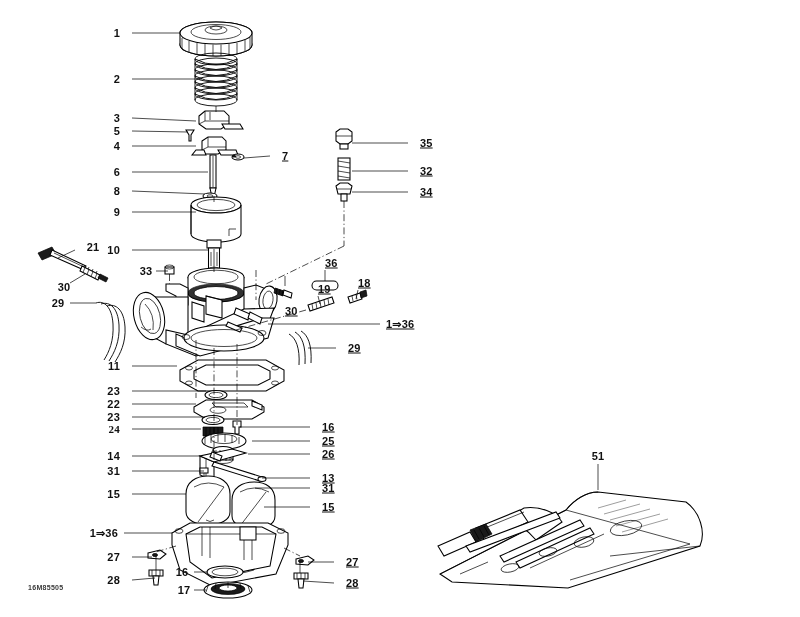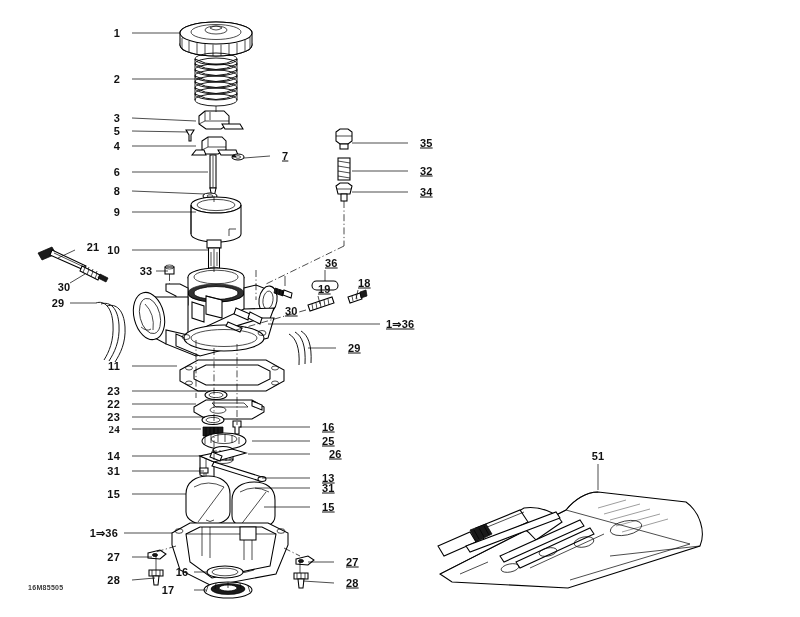--- a/index.html
+++ b/index.html
@@ -570,30 +570,30 @@
       <div class="cal l" style="left: 420px; top: 171px;">32</div>
       <div class="cal l" style="left: 420px; top: 192px;">34</div>
       <div class="cal l" style="left: 285px; top: 275px; margin-top: 36px;">30</div>
       <div class="cal l" style="left: 325px; top: 263px;">36</div>
       <div class="cal l" style="left: 358px; top: 283px;">18</div>
       <div class="cal l" style="left: 318px; top: 289px;">19</div>
       <div class="cal l" style="left: 386px; top: 324px;">1⇒36</div>
       <div class="cal l" style="left: 348px; top: 348px;">29</div>
       <div class="cal l" style="left: 322px; top: 427px;">16</div>
       <div class="cal l" style="left: 322px; top: 441px;">25</div>
-      <div class="cal l" style="left: 322px; top: 454px; margin-left: 7px;">26</div>
+      <div class="cal l" style="left: 322px; top: 454px;">26</div>
       <div class="cal l" style="left: 322px; top: 478px;">13</div>
       <div class="cal l" style="left: 322px; top: 488px;">31</div>
       <div class="cal l" style="left: 322px; top: 507px;">15</div>
       <div class="cal l" style="left: 346px; top: 562px;">27</div>
       <div class="cal l" style="left: 346px; top: 583px;">28</div>
       <div class="cal c" style="left: 81px; top: 247px; margin-left: 12px;">21</div>
       <div class="cal c" style="left: 64px; top: 287px;">30</div>
       <div class="cal c" style="left: 58px; top: 303px;">29</div>
       <div class="cal c" style="left: 146px; top: 271px;">33</div>
       <div class="cal c" style="left: 182px; top: 572px;">16</div>
-      <div class="cal c" style="left: 168px; top: 590px;">17</div>
+      <div class="cal c" style="left: 184px; top: 590px;">17</div>
       <div class="cal c" style="left: 598px; top: 456px;">51</div>
     </div>
 
   <div class="sheetcode">16M85505</div>
 
 </div>
 
 </body></html>

